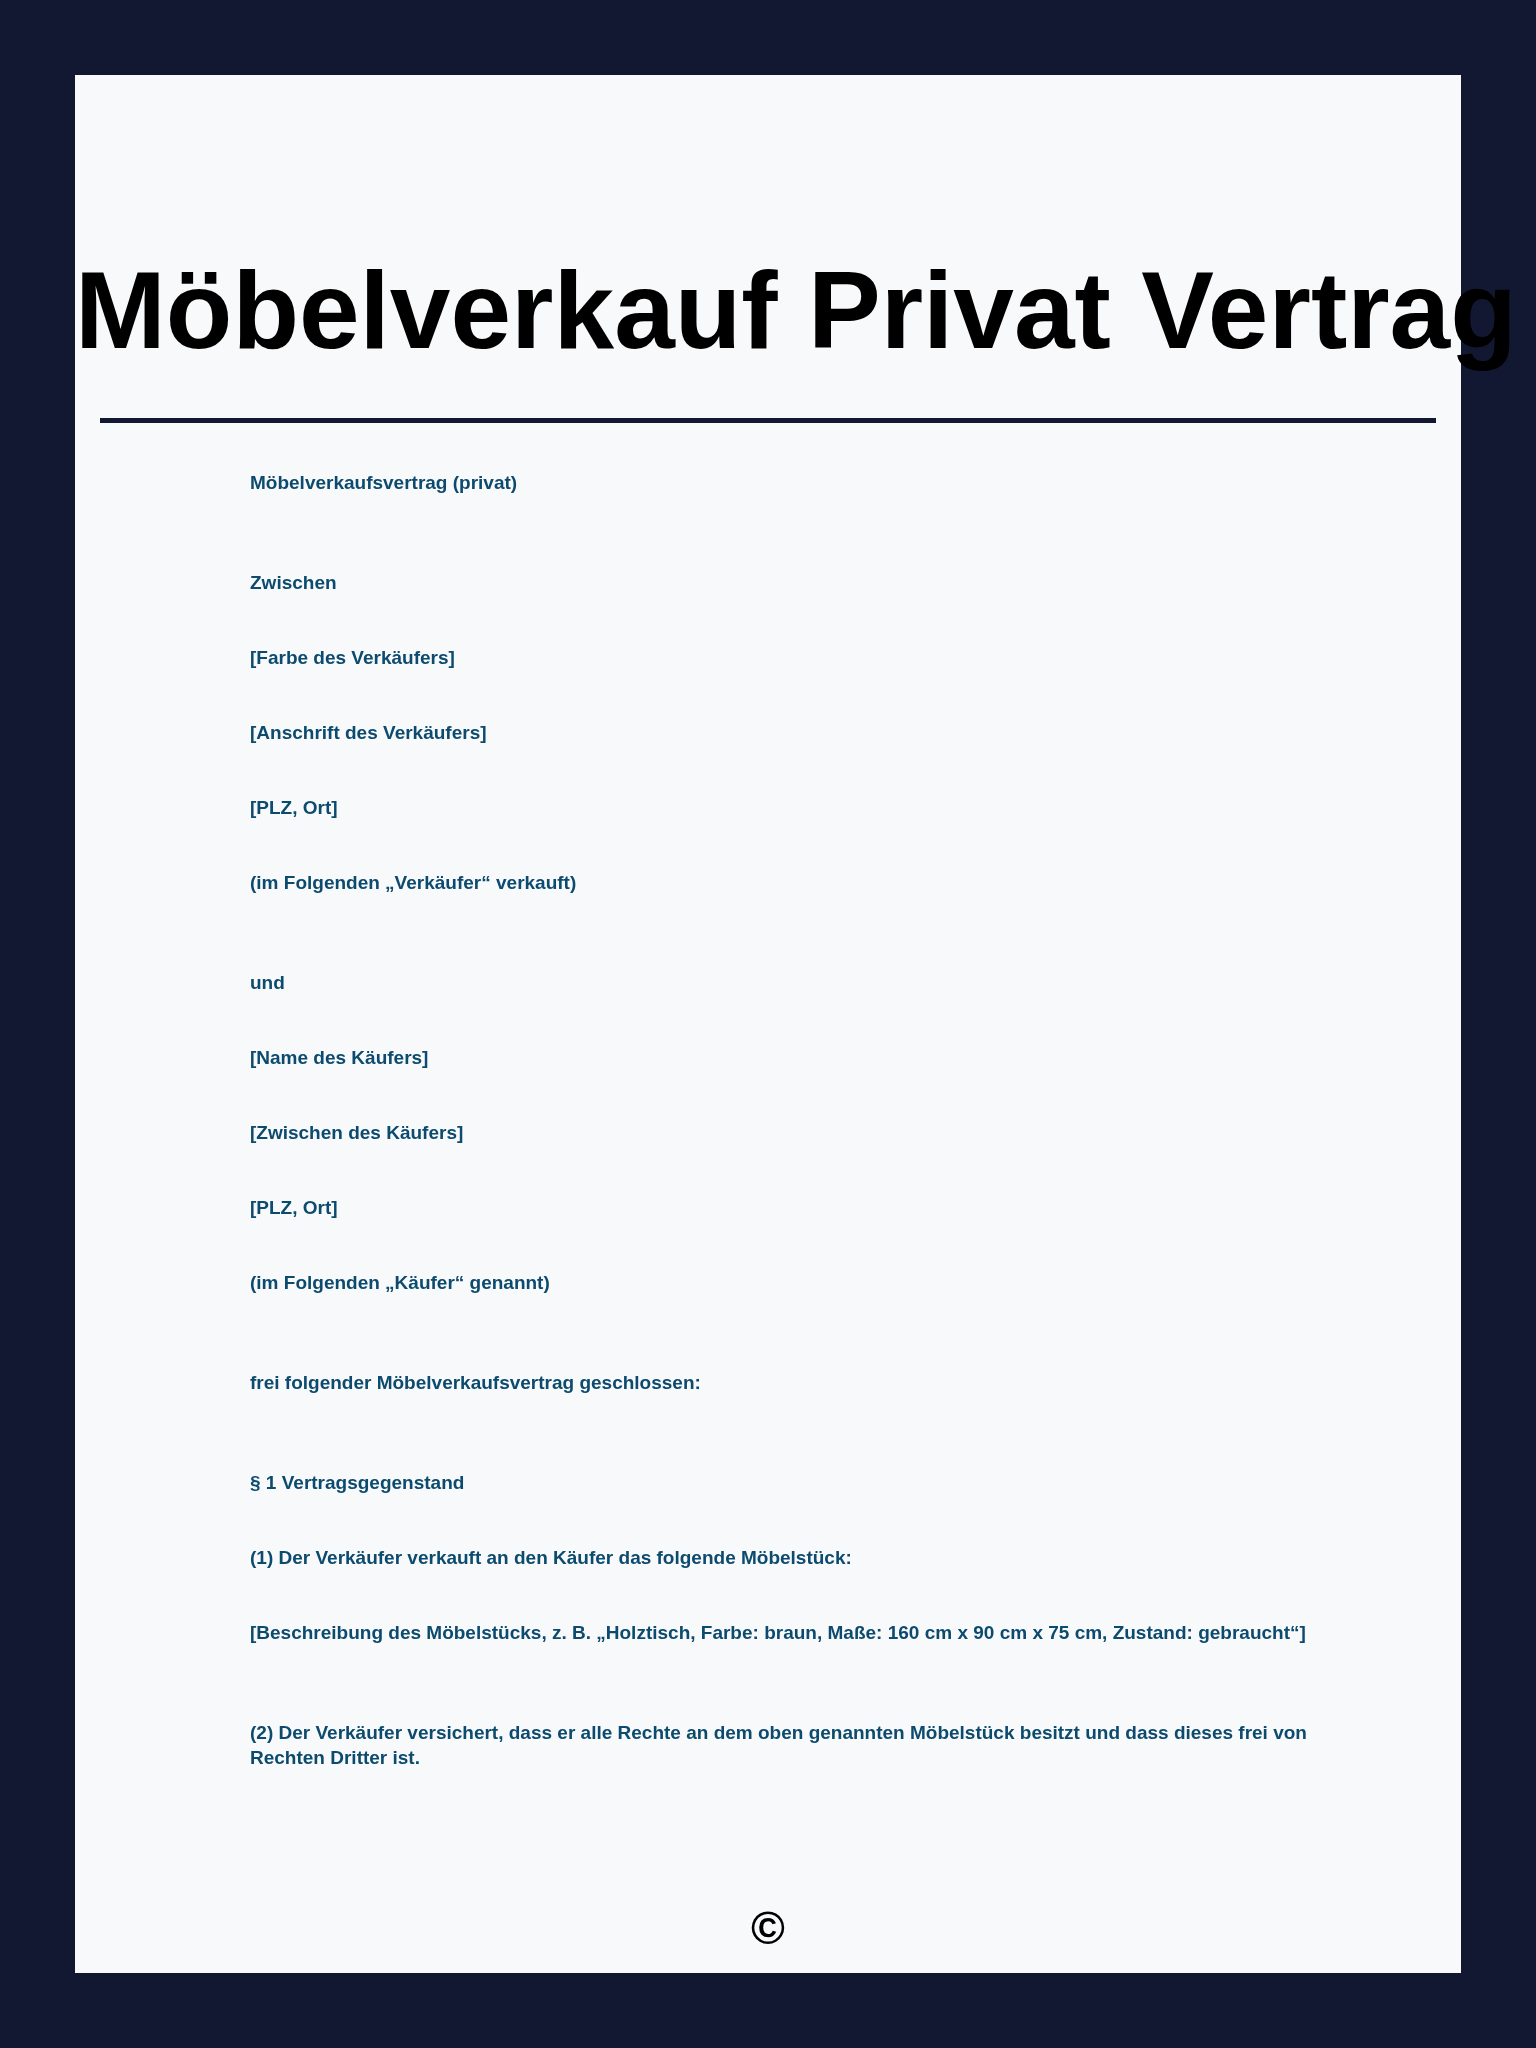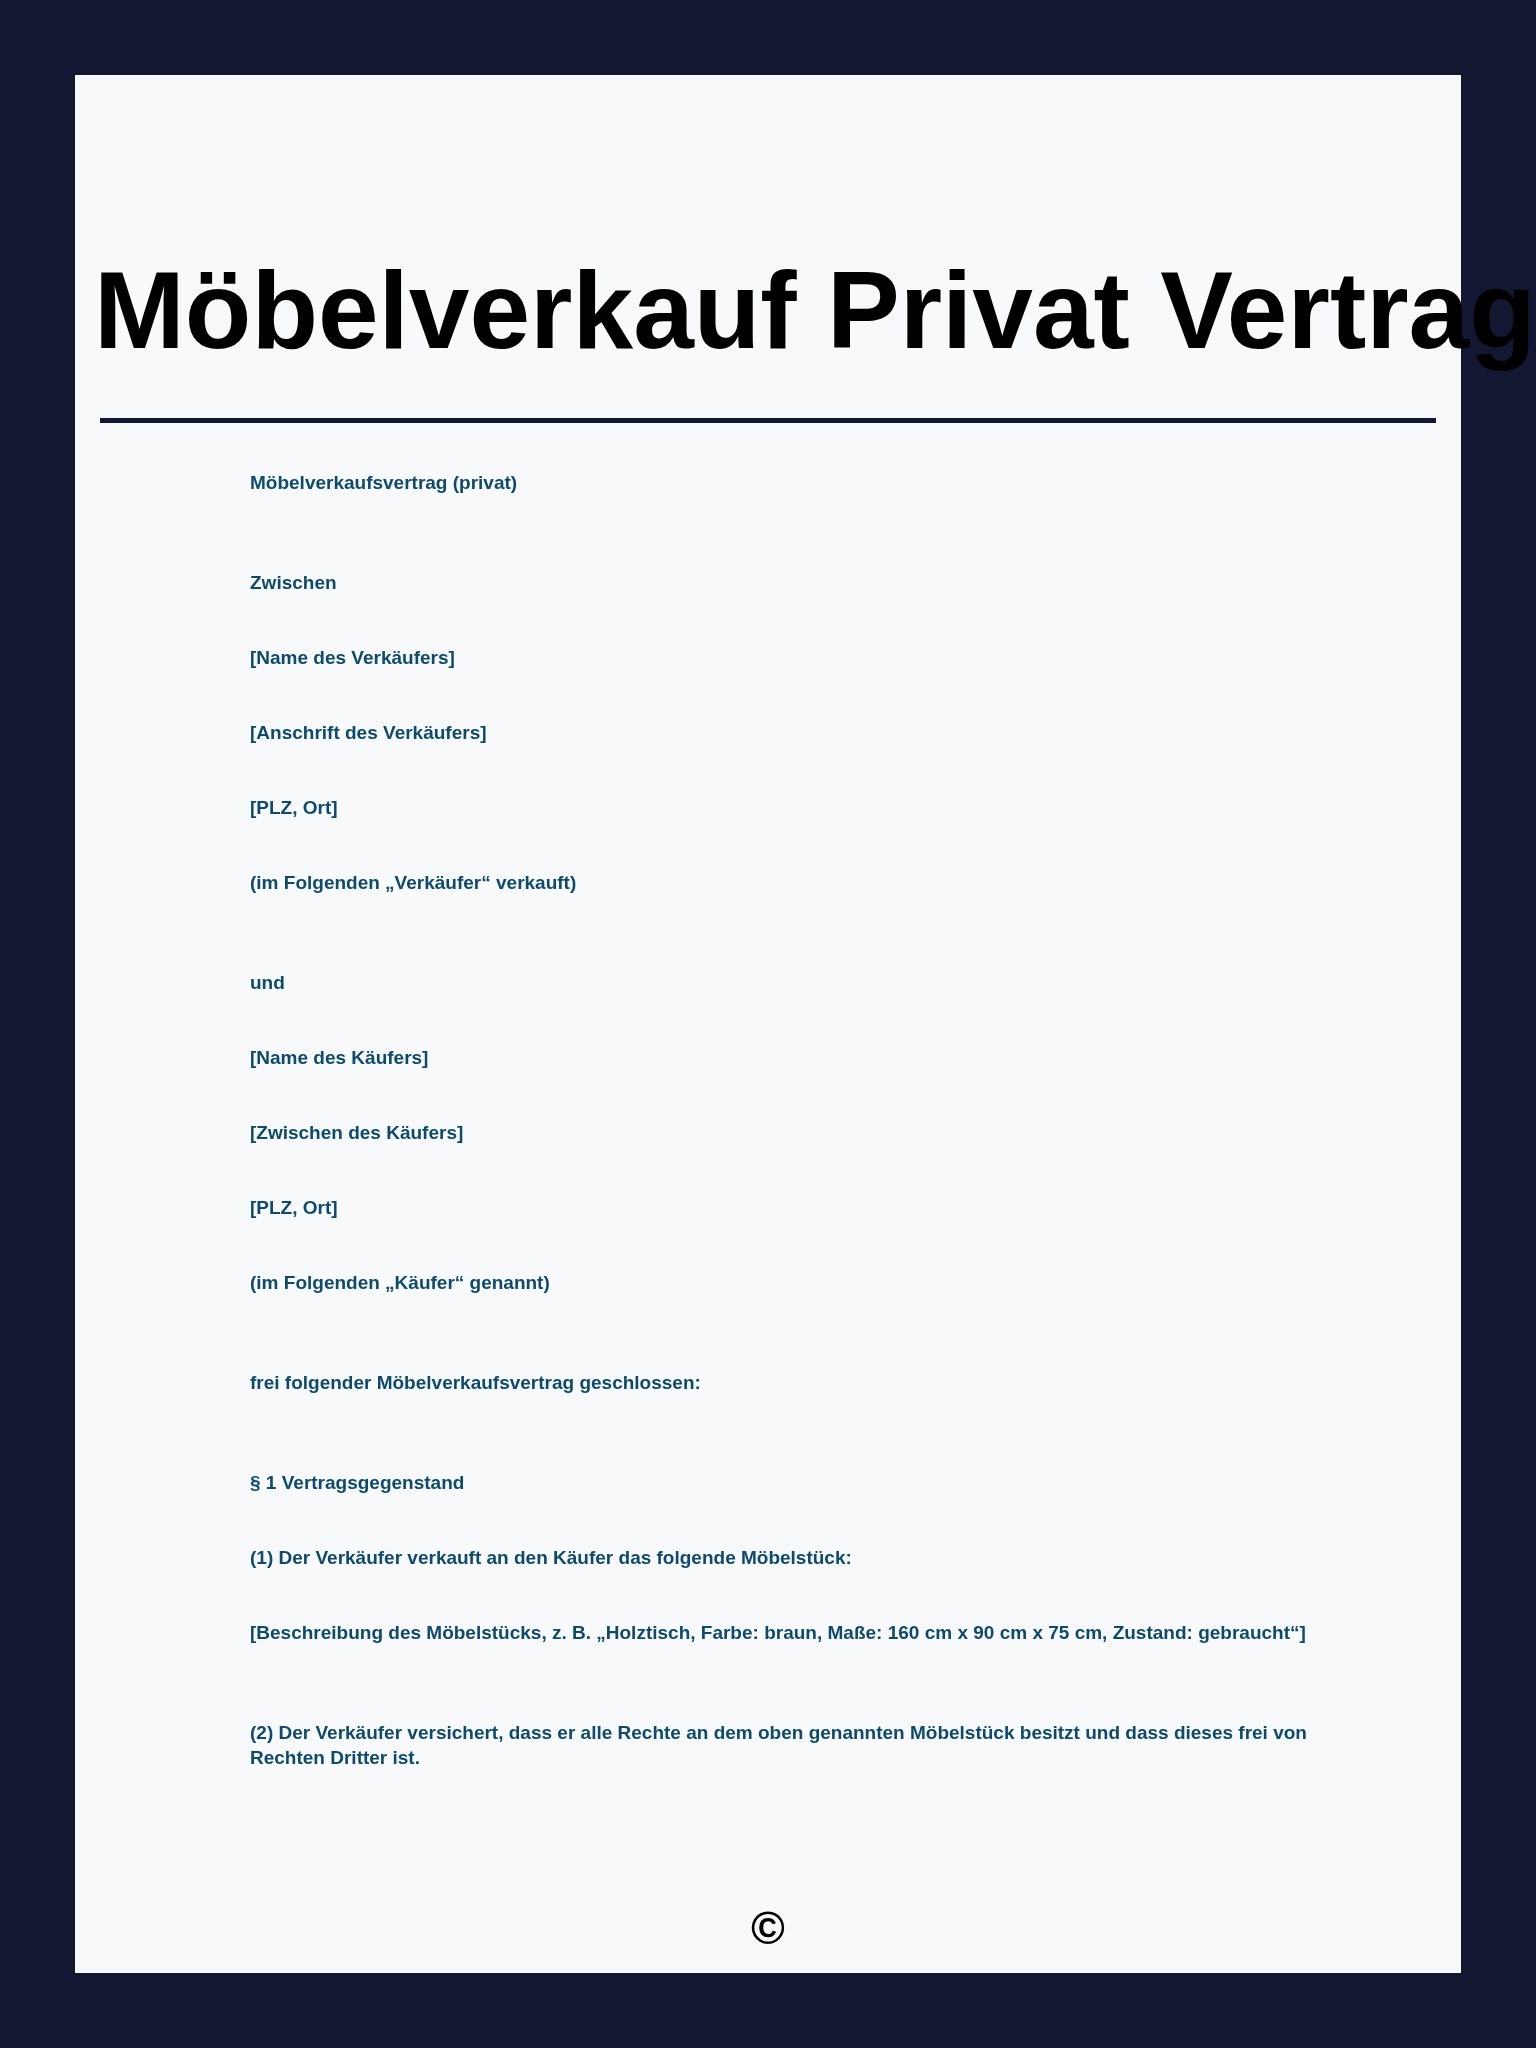--- a/index.html
+++ b/index.html
@@ -30,21 +30,20 @@
       text-align: center;
       font-family: "Liberation Sans", sans-serif;
       font-weight: bold;
       font-size: 109px;
       line-height: 120px;
       color: #000000;
       margin: 0;
       white-space: nowrap;
       transform: translateY(-50%);
       letter-spacing: 0px;
-      padding-left: 19px;
     }
     .divider {
       position: absolute;
       left: 25px;
       top: 343px;
       width: 1336px;
       height: 5px;
       background: #131832;
     }
     .content {
@@ -82,21 +81,21 @@
 <body>
 
 <div class="page">
   <h1 class="title">Möbelverkauf Privat Vertrag</h1>
   <div class="divider"></div>
 
   <div class="content">
     <div class="line" style="top:395px">Möbelverkaufsvertrag (privat)</div>
 
     <div class="line" style="top:495px">Zwischen</div>
-    <div class="line" style="top:570px">[Name des Verkäufers]</div>
+    <div class="line" style="top:570px">[Farbe des Verkäufers]</div>
     <div class="line" style="top:645px">[Anschrift des Verkäufers]</div>
     <div class="line" style="top:720px">[PLZ, Ort]</div>
     <div class="line" style="top:795px">(im Folgenden „Verkäufer“ verkauft)</div>
 
     <div class="line" style="top:895px">und</div>
     <div class="line" style="top:970px">[Name des Käufers]</div>
     <div class="line" style="top:1045px">[Zwischen des Käufers]</div>
     <div class="line" style="top:1120px">[PLZ, Ort]</div>
     <div class="line" style="top:1195px">(im Folgenden „Käufer“ genannt)</div>
 

